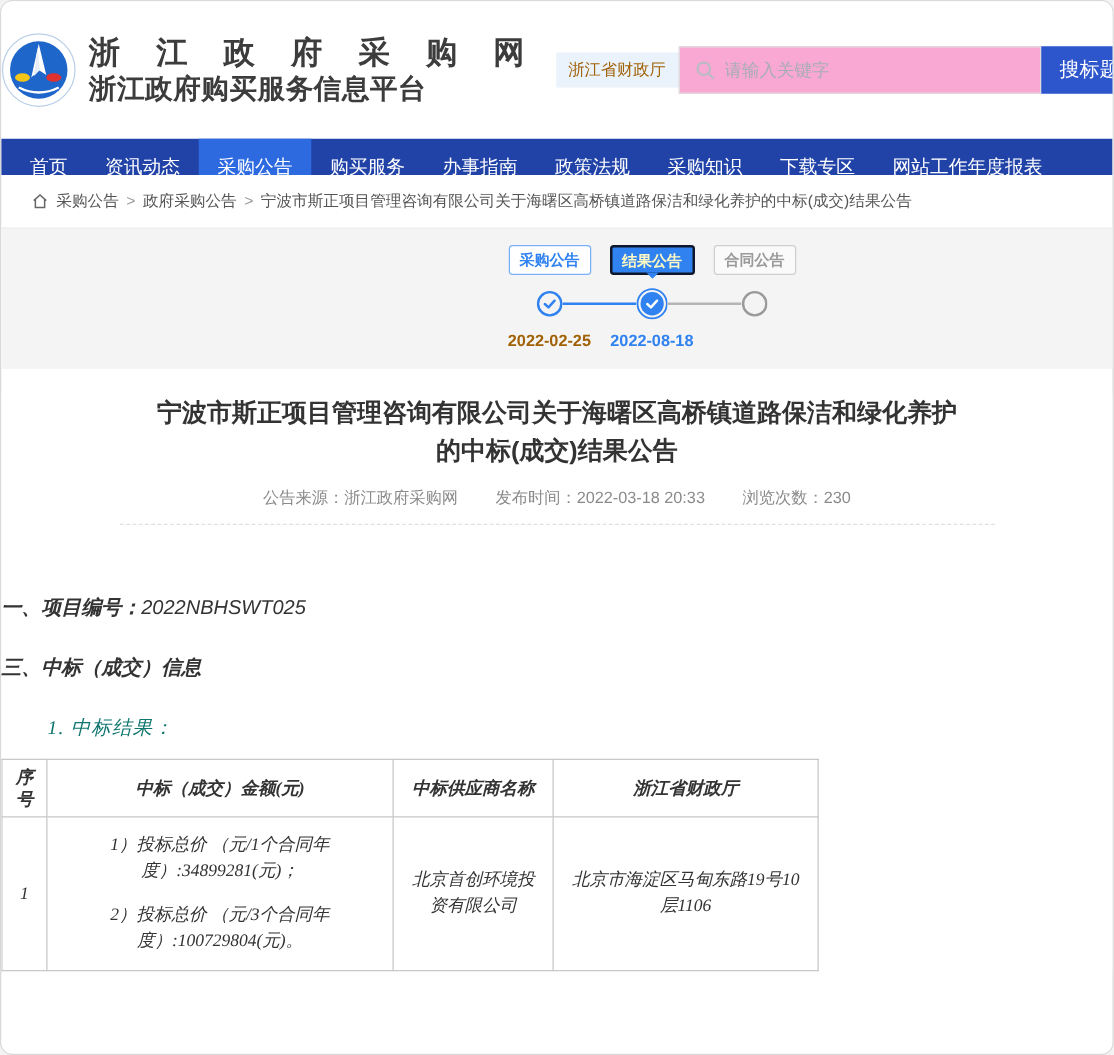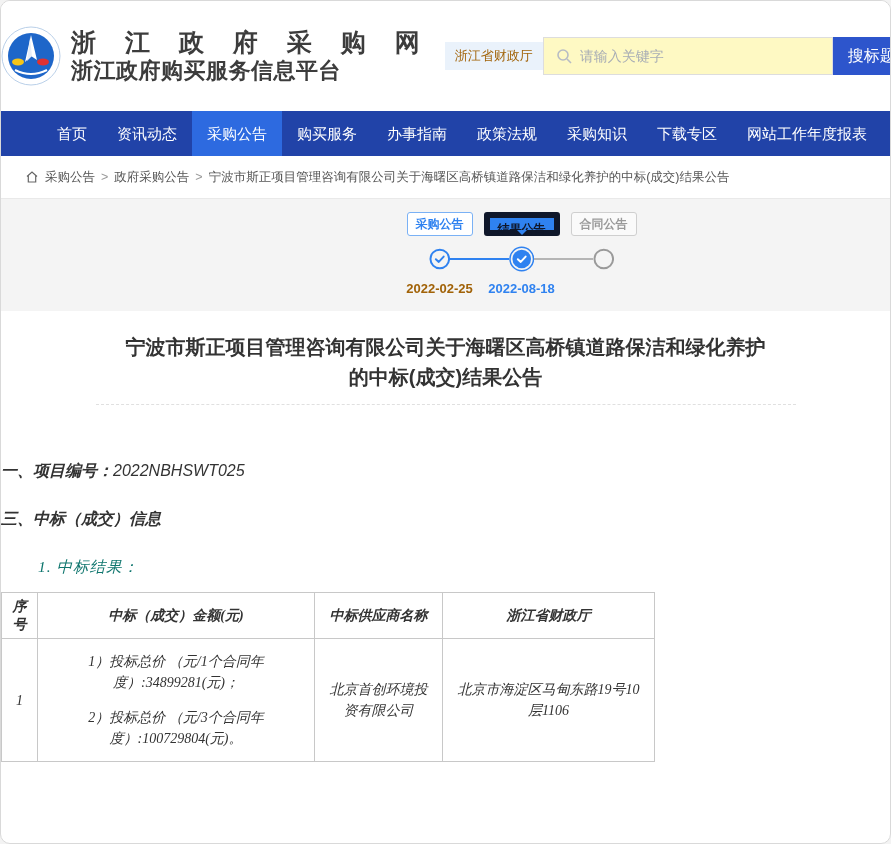--- a/index.html
+++ b/index.html
@@ -11,46 +11,46 @@
   }
 
   
   .top-header { height:110px; background:#fff; display:flex; align-items:center; }
   .logo { width:60px; height:60px; flex:0 0 auto; }
   .brand { margin-left:10px; color:#3c3c3c; }
   .brand-title { font-size:25px; font-weight:bold; letter-spacing:11px; white-space:nowrap; line-height:30px; }
   .brand-sub { font-size:22px; font-weight:bold; letter-spacing:0.5px; white-space:nowrap; line-height:28px; }
   .badge { margin-left:14px; align-self:center; background:#eaf2fb; color:#a16207; font-size:13px; padding:5px 10px; white-space:nowrap; }
   .search-area { margin-left:auto; display:flex; height:38px; margin-right:3px; }
-  .search-box { width:290px; border:1px solid #ddd; display:flex; align-items:center; padding-left:12px; background:#fef9c3; }
+  .search-box { width:290px; border:1px solid #ddd; display:flex; align-items:center; padding-left:12px; background:#f9a8d4; }
   .search-box svg { flex:0 0 auto; }
   .search-box input { border:0; outline:none; flex:1; margin-left:8px; font-size:14px; color:#333; font-family:inherit; background:transparent; }
   .search-box input::placeholder { color:#a8adb5; }
   .btn-search-title { width:78px; background:#2d55cc; color:#fff; font-size:16px; border:0; cursor:pointer; font-family:inherit; }
 
   
-  .nav { height:45px; background:#2143a8; display:flex; justify-content:flex-end; padding:0 8px; }
+  .nav { height:29px; background:#2143a8; display:flex; justify-content:flex-start; padding:0 8px; }
   .nav-item { color:#fff; font-size:15px; line-height:45px; padding:0 15px; cursor:pointer; white-space:nowrap; }
   .nav-item.active { background:#2d6ae0; }
 
   
   .breadcrumb { height:43px; display:flex; align-items:center; padding:0 24px; border-bottom:1px solid #e9e9e9; font-size:12.5px; color:#555; }
   .breadcrumb .sep { margin:0 6px; color:#999; }
   .breadcrumb .crumb { cursor:pointer; }
   .breadcrumb .crumb.last { cursor:default; }
   .home-icon { margin-right:6px; display:flex; }
 
   
   .stage-band { height:112px; background:#f4f4f4; position:relative; }
   .timeline { position:absolute; top:13px; left:50%; margin-left:-47px; width:246px; }
   .tl-row { display:flex; }
   .tl-col { width:82px; display:flex; justify-content:center; }
   .chip { height:24px; line-height:22px; padding:0 8px; border-radius:3px; font-size:12px; font-weight:bold; white-space:nowrap; cursor:pointer; }
   .chip.done { color:#2f82f0; border:1px solid #7ab1f5; background:#fff; }
-  .chip.current { color:#0f172a; background:#2f82f0; border:6px solid #0f172a; position:relative; }
+  .chip.current { color:#fef9c3; background:#2f82f0; border:2px solid #0f172a; position:relative; }
   .chip.current::after { content:""; position:absolute; left:50%; bottom:-5px; margin-left:-5px;
     border-left:5px solid transparent; border-right:5px solid transparent; border-top:5px solid #2f82f0; }
   .chip.pending { color:#9a9a9a; border:1px solid #cfcfcf; background:#fafafa; }
   .tl-track { display:flex; align-items:center; margin:10px 30px 0 30px; height:26px; }
   .tl-line { width:60px; height:2px; }
   .tl-line.blue { background:#2f82f0; }
   .tl-line.gray { background:#b5b5b5; }
   .tl-dates { margin-top:9px; font-size:13px; font-weight:bold; }
   .tl-date.done { color:#a16207; }
   .tl-date.current { color:#2f82f0; }
@@ -176,20 +176,25 @@
           </div>
         <div class="tl-col">
             <span class="tl-date"></span>
           </div>
       </div>
     </div>
   </div>
 
   <div class="content">
     <h1 class="article-title">宁波市斯正项目管理咨询有限公司关于海曙区高桥镇道路保洁和绿化养护的中标(成交)结果公告</h1>
+    <div class="meta">
+      <span>公告来源：浙江政府采购网</span>
+      <span>发布时间：2022-03-18 20:33</span>
+      <span>浏览次数：230</span>
+    </div>
     <div class="dotted-sep"></div>
 
     <div class="body-text">
       <div class="num-item">
         <span class="lbl">一、项目编号：</span><span class="val">2022NBHSWT025</span>
       </div>
       <div class="num-item">
         <span class="lbl">三、中标（成交）信息</span>
       </div>
 

